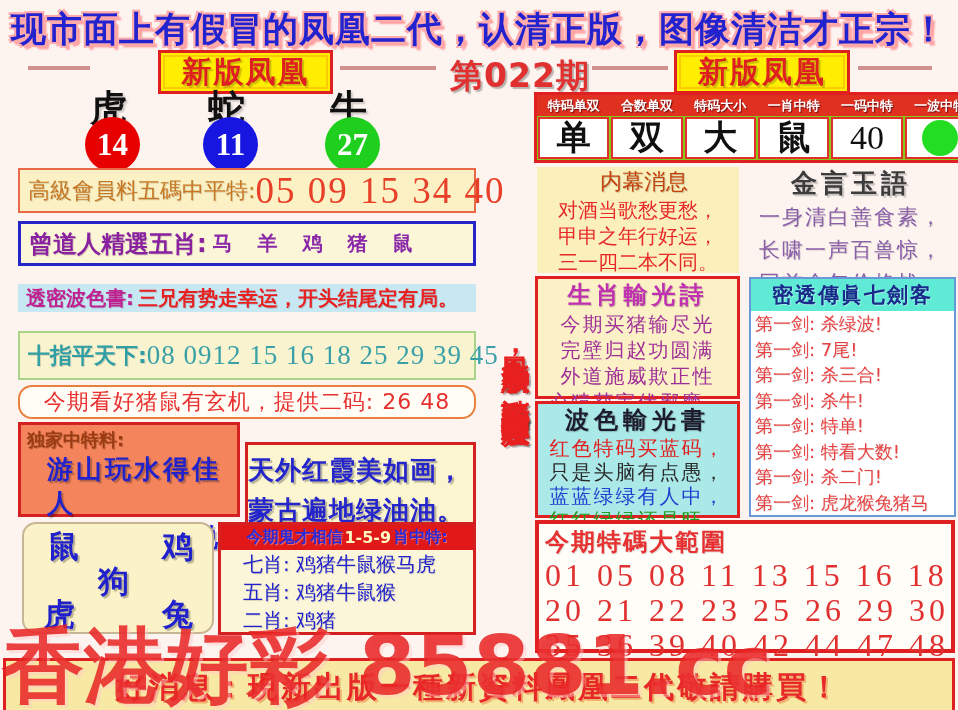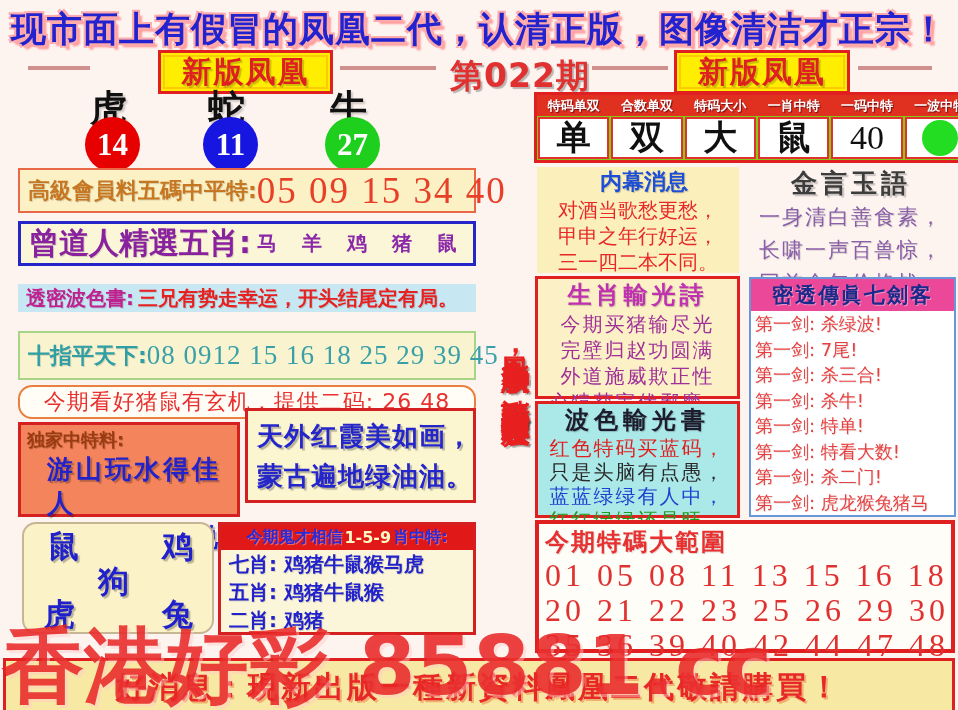--- a/index.html
+++ b/index.html
@@ -41,61 +41,61 @@
     top:117px; width:55px; height:55px; border-radius:50%;
     display:flex; align-items:center; justify-content:center;
     color:#ffffff; font-size:31px; font-weight:bold;
     font-family:"Liberation Serif","DejaVu Serif",serif;
   }
 
   
   .lblk { left:18px; width:458px; }
   .b1 { top:168px; height:45px; background:#fbf1c4; border:2px solid #e86848;
         display:flex; align-items:center; padding-left:8px; white-space:nowrap; }
-  .b1-label { font-size:22px; font-weight:bold; color:#c77722; text-shadow:1px 1px 0 #00000022;text-align:center; }
+  .b1-label { font-size:22px; font-weight:normal; color:#c77722; text-shadow:1px 1px 0 #00000022;text-align:center; }
   .b1-nums { font-size:37px; color:#e84028; font-family:"Liberation Serif","DejaVu Serif",serif; letter-spacing:2px; }
 
   .b2 { top:221px; height:45px; background:#fbf6d8; border:3px solid #2626c8;
         display:flex; align-items:center; padding-left:8px; white-space:nowrap; }
-  .b2-label { font-size:30px; font-weight:bold; color:#8a22a0; text-shadow:1px 1px 0 #00000022; }
+  .b2-label { font-size:24px; font-weight:bold; color:#8a22a0; text-shadow:1px 1px 0 #00000022; }
   .b2-val { font-size:20px; font-weight:bold; color:#8a28a8; letter-spacing:9px; padding-left:6px; }
 
   .b3 { top:284px; height:28px; background:#c7e7f3;
         display:flex; align-items:center; padding-left:8px; white-space:nowrap; }
   .b3-label { font-size:20px; font-weight:bold; color:#c02090; text-shadow:1px 1px 0 #00000022; }
   .b3-val { font-size:20px; font-weight:bold; color:#e82020; padding-left:4px; text-shadow:1px 1px 0 #00000022; }
 
   .b4 { top:331px; height:49px; background:#f9f4cf; border:2px solid #a8d488;
         display:flex; align-items:center; padding-left:8px; white-space:nowrap; }
   .b4-label { font-size:22px; font-weight:bold; color:#2f9fa5; text-shadow:1px 1px 0 #00000022; }
   .b4-nums { font-size:27px; color:#3aa0a8; font-family:"Liberation Serif","DejaVu Serif",serif; letter-spacing:1px; }
 
   .b5 { top:385px; height:34px; background:#fffdf5; border:2px solid #e8813d; border-radius:14px;
         display:flex; align-items:center; justify-content:center; white-space:nowrap; }
   .b5-text { font-size:22px; color:#e83030; letter-spacing:1px; }
 
   .b6l { left:18px; top:422px; width:222px; height:95px; background:#f4845c; border:3px solid #d42020; padding:3px 6px; }
   .b6l-title { font-size:18px; font-weight:bold; color:#9c3a10; text-shadow:1px 1px 0 #00000033; }
   .b6l-line { font-size:26px; font-weight:bold; color:#2222cc; letter-spacing:3px;
               text-shadow:2px 2px 1px #00000044; line-height:34px;margin-left:20px; }
-  .b6r { left:245px; top:408px; width:231px; height:95px; background:#fbf5d0; border:3px solid #d42020;
-         display:flex; flex-direction:column; justify-content:center; align-items:flex-end; }
+  .b6r { left:245px; top:442px; width:231px; height:95px; background:#fbf5d0; border:3px solid #d42020;
+         display:flex; flex-direction:column; justify-content:center; align-items:flex-start; }
   .b6r-line { font-size:26px; font-weight:bold; color:#2525cc; letter-spacing:1px;
               text-shadow:2px 2px 1px #00000044; line-height:40px; white-space:nowrap; }
 
   .b7grid { left:22px; top:522px; width:192px; height:112px; background:#fbf2c8;
             border:2px solid #c7b694; border-radius:14px; }
   .gz { position:absolute; font-size:31px; font-weight:bold; color:#2020cc; text-shadow:2px 2px 1px #00000044; }
 
   .b7gc { left:218px; top:522px; width:258px; height:113px; background:#fbf6da; border:3px solid #d42020; }
   .gc-header { height:25px; background:#e01818; display:flex; align-items:center; justify-content:center;
                white-space:nowrap; font-size:16px; font-weight:bold; }
   .gc-pre,.gc-post { color:#2a2ad8; text-shadow:1px 1px 0 #ffffff55; }
   .gc-num { color:#fef9c3; padding:0 2px; }
-  .gc-row { font-size:20px; font-weight:bold; color:#2222cc; padding-left:8px; line-height:28px;
+  .gc-row { font-size:20px; font-weight:normal; color:#2222cc; padding-left:22px; line-height:28px;
             text-shadow:1px 1px 0 #00000022; white-space:nowrap; }
 
   
   .vstrip {
     left:482px; top:95px; width:54px; height:540px;
     writing-mode:vertical-rl; text-orientation:upright;
     font-size:29px; font-weight:bold; color:#e82020;
     text-shadow:2px 2px 1px #00000033; letter-spacing:2px;
     display:flex; justify-content:center;
   }
@@ -107,38 +107,38 @@
                    font-size:13px; font-weight:bold; color:#ffffff; text-shadow:1px 1px 1px #701010;
                    white-space:nowrap; }
   .pt-vals { display:flex; height:44px; }
   .pt-vals > div { flex:1; border:2px solid #e03030; margin:1px; background:#ffffff;
                    display:flex; align-items:center; justify-content:center;
                    font-size:34px; font-weight:bold; color:#101010; }
   .pt-num { font-family:"Liberation Serif","DejaVu Serif",serif; font-weight:normal !important; }
   .wave-ball { width:36px; height:36px; border-radius:50%; }
 
   .insider { left:537px; top:167px; width:202px; height:106px; background:#fbf0bc; text-align:center; }
-  .insider-title { font-size:22px; font-weight:bold; color:#1d4ed8; text-shadow:1px 1px 1px #00000033;margin-left:12px; }
+  .insider-title { font-size:22px; font-weight:normal; color:#c2410c; text-shadow:1px 1px 1px #00000033;margin-left:12px; }
   .insider-line { font-size:20px; color:#e82828; line-height:26px; white-space:nowrap; }
 
   .golden { left:745px; top:166px; width:212px; height:104px; text-align:center; }
   .golden-title { font-size:26px; font-weight:bold; color:#3c3c3c; text-shadow:2px 2px 1px #00000033; letter-spacing:4px; }
   .golden-line { font-size:21px; color:#8a5fa8; line-height:33px; letter-spacing:2px; white-space:nowrap;
                  text-shadow:1px 1px 0 #00000022; }
 
   .zpoem { left:535px; top:276px; width:205px; height:123px; background:#fbf0c6; border:3px solid #e02020; text-align:center; }
   .zpoem-title { font-size:24px; font-weight:bold; color:#c030b0; letter-spacing:4px; text-shadow:1px 1px 1px #00000033; }
   .zpoem-line { font-size:20px; color:#a03098; line-height:26px; letter-spacing:2px; white-space:nowrap; }
 
   .wpoem { left:535px; top:401px; width:205px; height:117px; background:#abe8e8; border:3px solid #e02020; text-align:center; }
   .wpoem-title { font-size:24px; font-weight:bold; color:#1c1c2c; letter-spacing:5px; text-shadow:1px 1px 1px #00000033; }
   .wpoem-line { font-size:20px; line-height:24px; letter-spacing:2px; white-space:nowrap; }
 
   .swords { left:749px; top:277px; width:207px; height:240px; background:#ffffff; border:2px solid #6898d8; }
-  .swords-title { height:32px; background:#ec4899; display:flex; align-items:center; justify-content:center;
+  .swords-title { height:32px; background:#5eead4; display:flex; align-items:center; justify-content:center;
                   font-size:21px; font-weight:bold; color:#1a2a8a; letter-spacing:2px;
                   text-shadow:1px 1px 0 #ffffff66; white-space:nowrap; }
   .swords-line { font-size:18px; color:#e84040; line-height:25.5px; padding-left:4px; white-space:nowrap;
                  text-shadow:1px 1px 0 #00000015; }
 
   .bigrange { left:535px; top:520px; width:420px; height:133px; background:#fffdf8; border:4px solid #e02020; padding:2px 6px; }
   .bigrange-title { font-size:24px; font-weight:bold; color:#e83030; letter-spacing:2px; text-shadow:1px 1px 0 #00000022; }
   .bigrange-row { font-size:32px; color:#e03030; line-height:35px; letter-spacing:4px;
                   font-family:"Liberation Serif","DejaVu Serif",serif; white-space:nowrap; }
 

